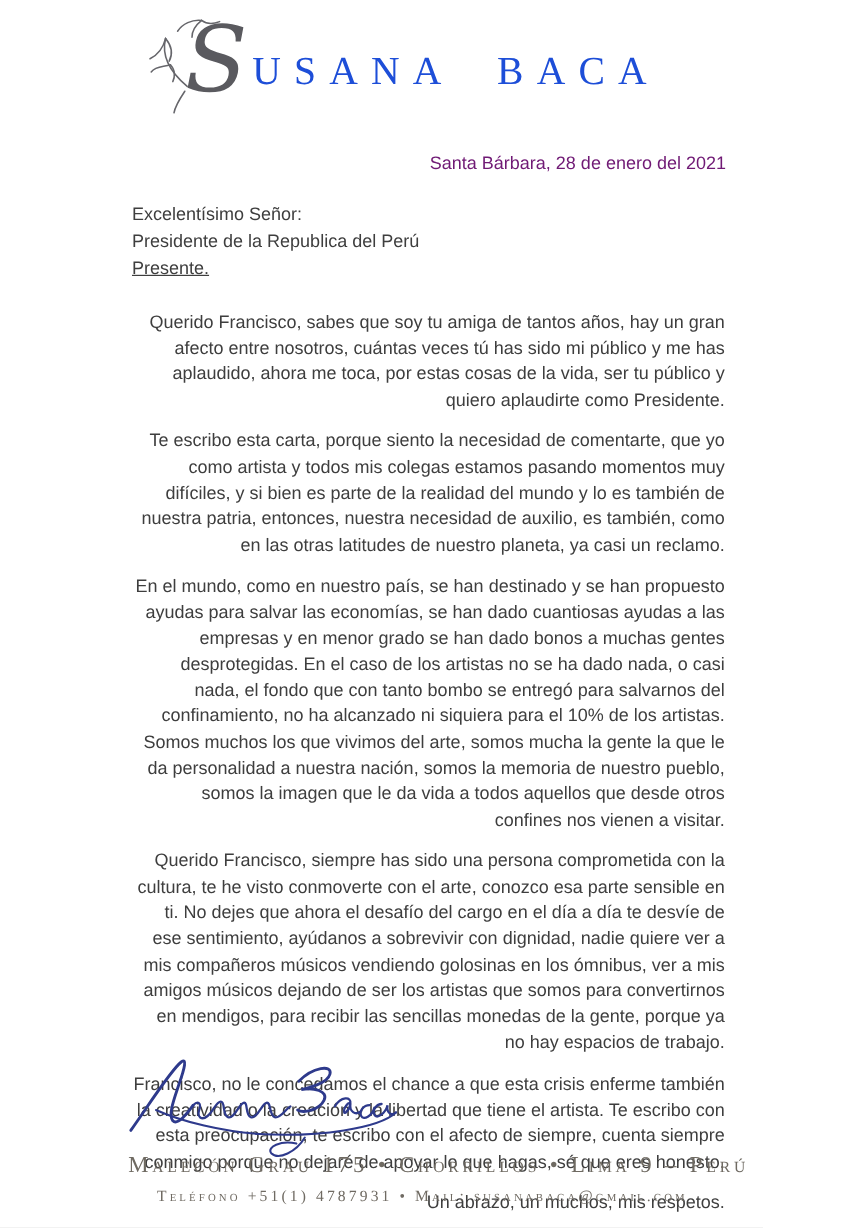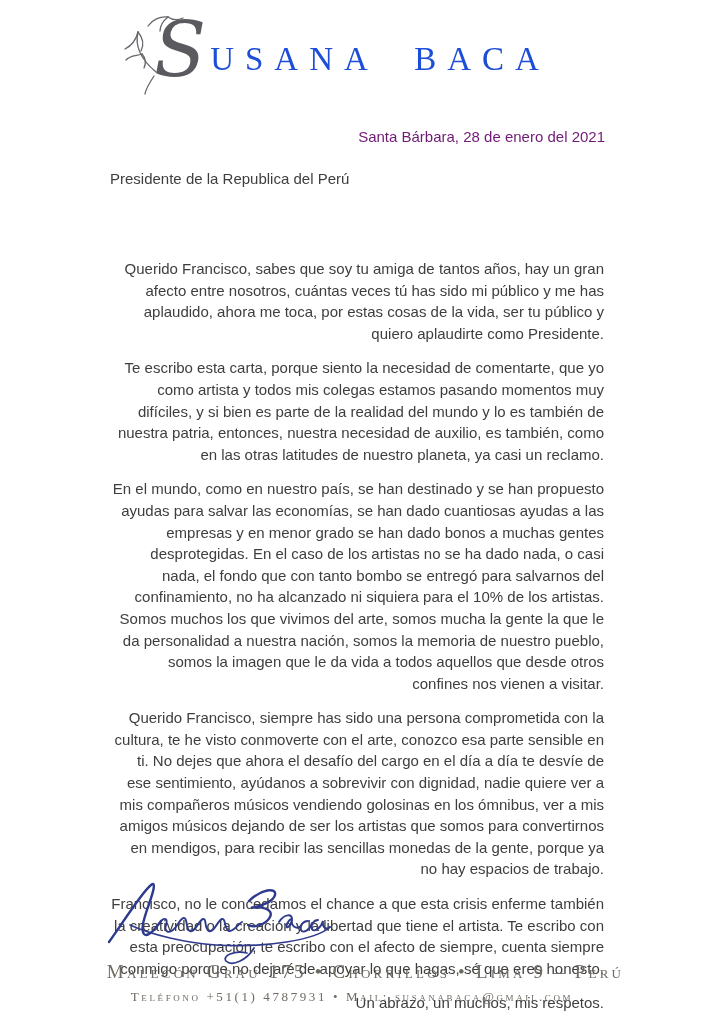--- a/index.html
+++ b/index.html
@@ -107,21 +107,23 @@
         </g>
       </svg>
       <span class="brand-initial">S</span>
     </span>
     <span class="brand-name">USANA BACA</span>
   </div>
 
   <div class="date-line">Santa Bárbara, 28 de enero del 2021</div>
 
   <div class="recipient">
+    <div>Excelentísimo Señor:</div>
     <div>Presidente de la Republica del Perú</div>
+    <div class="underlined">Presente.</div>
   </div>
 
   <div class="letter-body">
     <p>Querido Francisco, sabes que soy tu amiga de tantos años, hay un gran afecto entre nosotros, cuántas veces tú has sido mi público y me has aplaudido, ahora me toca, por estas cosas de la vida, ser tu público y quiero aplaudirte como Presidente.</p>
     <p>Te escribo esta carta, porque siento la necesidad de comentarte, que yo como artista y todos mis colegas estamos pasando momentos muy difíciles, y si bien es parte de la realidad del mundo y lo es también de nuestra patria, entonces, nuestra necesidad de auxilio, es también, como en las otras latitudes de nuestro planeta, ya casi un reclamo.</p>
     <p>En el mundo, como en nuestro país, se han destinado y se han propuesto ayudas para salvar las economías, se han dado cuantiosas ayudas a las empresas y en menor grado se han dado bonos a muchas gentes desprotegidas. En el caso de los artistas no se ha dado nada, o casi nada, el fondo que con tanto bombo se entregó para salvarnos del confinamiento, no ha alcanzado ni siquiera para el 10% de los artistas. Somos muchos los que vivimos del arte, somos mucha la gente la que le da personalidad a nuestra nación, somos la memoria de nuestro pueblo, somos la imagen que le da vida a todos aquellos que desde otros confines nos vienen a visitar.</p>
     <p>Querido Francisco, siempre has sido una persona comprometida con la cultura, te he visto conmoverte con el arte, conozco esa parte sensible en ti. No dejes que ahora el desafío del cargo en el día a día te desvíe de ese sentimiento, ayúdanos a sobrevivir con dignidad, nadie quiere ver a mis compañeros músicos vendiendo golosinas en los ómnibus, ver a mis amigos músicos dejando de ser los artistas que somos para convertirnos en mendigos, para recibir las sencillas monedas de la gente, porque ya no hay espacios de trabajo.</p>
     <p>Francisco, no le concedamos el chance a que esta crisis enferme también la creatividad o la creación y la libertad que tiene el artista. Te escribo con esta preocupación, te escribo con el afecto de siempre, cuenta siempre conmigo porque no dejaré de apoyar lo que hagas, sé que eres honesto.</p>
     <p>Un abrazo, un muchos, mis respetos.</p>
   </div>

